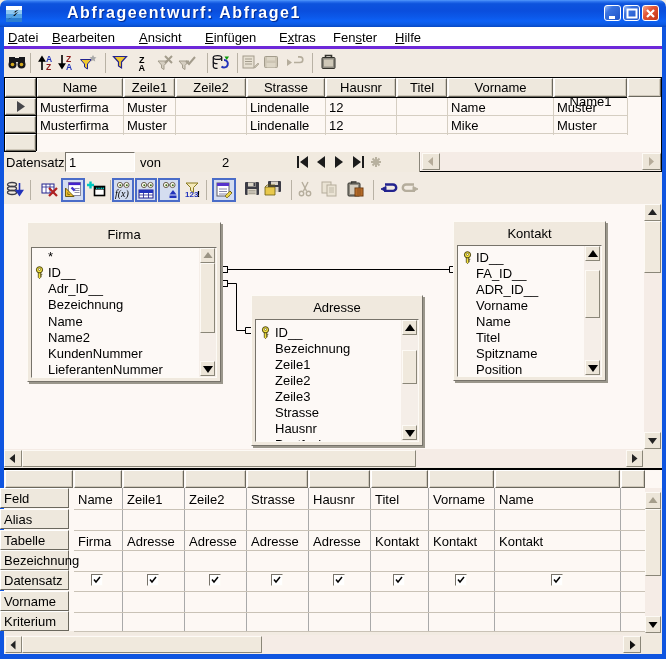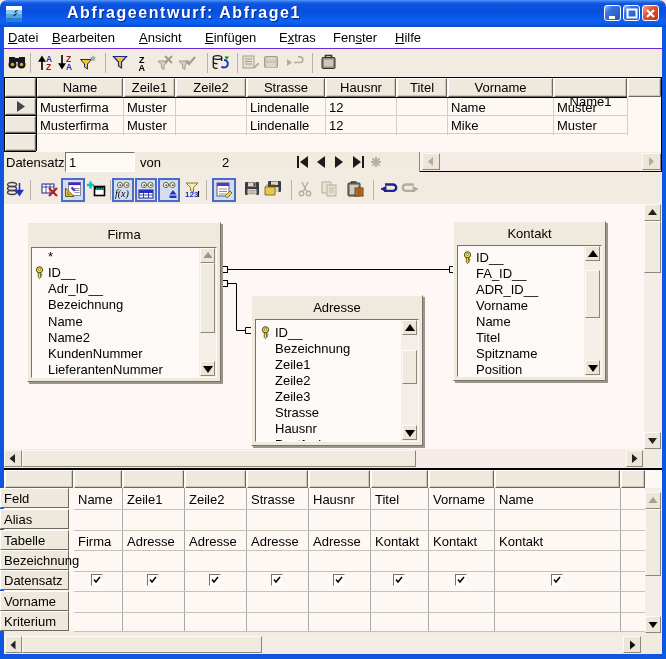--- a/index.html
+++ b/index.html
@@ -15,21 +15,21 @@
 #bl { left:0; top:27px; width:4px; height:628px; }
 #br { left:662px; top:27px; width:4px; height:628px; }
 #bb { left:0; top:654px; width:666px; height:5px; }
 
 .capbtn { top:5px; width:17px; height:16px; border-radius:3px; border:1px solid #fff; }
 #btn-min { left:604px; background:linear-gradient(135deg,#9cbdf7 0%,#3b73e0 30%,#1e54c8 100%); }
 #btn-max { left:623px; background:linear-gradient(135deg,#9cbdf7 0%,#3b73e0 30%,#1e54c8 100%); }
 #btn-close { left:642px; background:linear-gradient(135deg,#f3a88d 0%,#e35434 40%,#c13518 100%); }
 .capbtn svg { position:absolute; left:0; top:0; }
 
-#menubar { left:4px; top:27px; width:658px; height:22px; background:#fff; border-bottom:1px solid #6d28d9; font-size:13px; color:#000; }
+#menubar { left:4px; top:27px; width:658px; height:22px; background:#fff; border-bottom:3px solid #6d28d9; font-size:13px; color:#000; }
 .mitem { position:absolute; top:3px; }
 
 #toolbar1 { left:4px; top:49px; width:658px; height:28px; background:#f2ebe2; }
 #toolbar2 { left:4px; top:176px; width:658px; height:28px; background:#f2ebe2; }
 .tsep { position:absolute; top:4px; width:1px; height:20px; background:#b9b2a5; }
 .ticon { position:absolute; top:5px; }
 .pressed { background:#d4ddf0; border:2px solid #4a6cc8; }
 
 #gridframe { left:4px; top:77px; width:658px; height:95px; border:1px solid #000; background:#fdf8f4; }
 .hdrcell { position:absolute; background:#eee8dd; border-top:1px solid #fff; border-left:1px solid #fff; border-right:1px solid #6b685e; border-bottom:1px solid #6b685e; box-shadow:inset -1px -1px 0 #cfc8ba; font-size:13px; text-align:center; color:#000; }

